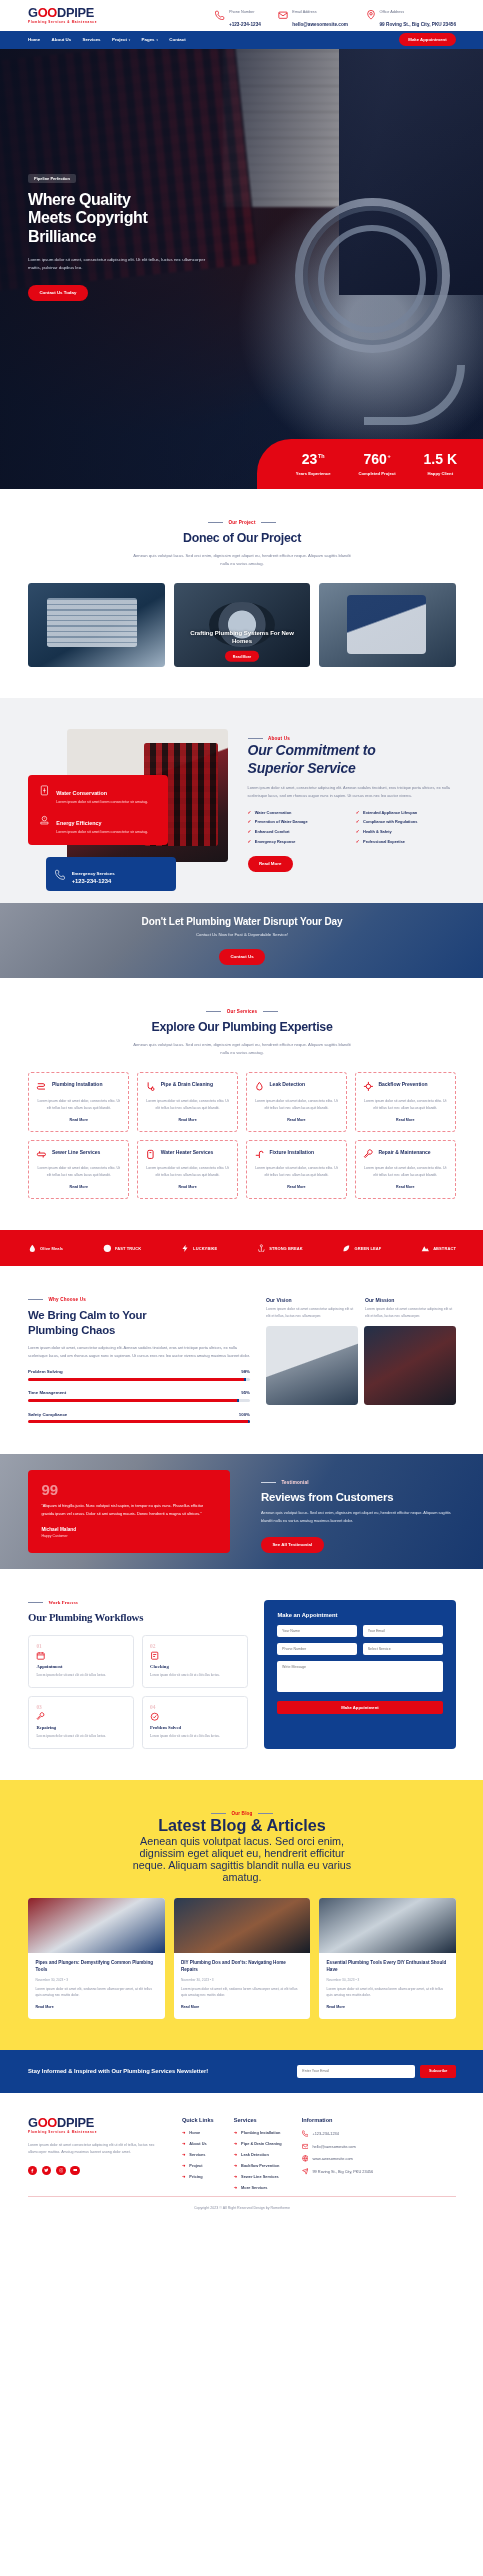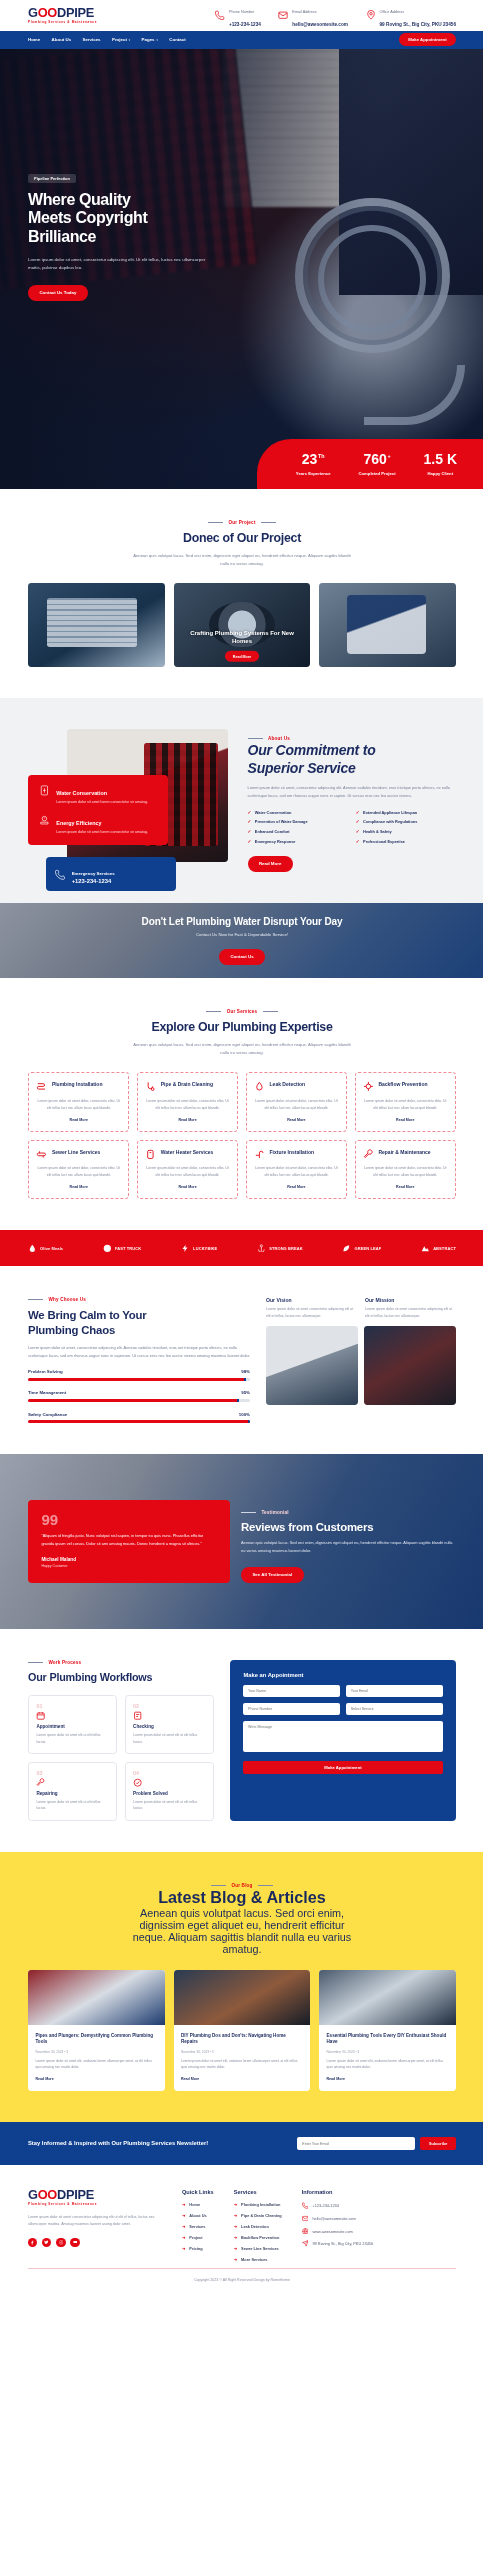--- a/index.html
+++ b/index.html
@@ -167,36 +167,36 @@
   .vm-row { display:flex; gap:8px; }
   .vm { flex:1; }
   .vm h4 { font-size:5.1px; font-weight:800; color:#1b2a5e; }
   .vm p { font-size:3.5px; line-height:1.85; color:#868ca0; margin-top:3.4px; }
   .why-imgs { display:flex; gap:6.7px; }
   .wimg { flex:1; height:79px; border-radius:3.4px; }
   .wimg1 { background:linear-gradient(160deg,#dfe3e8 0 45%, #7f8b99 46%, #2b3d52); }
   .wimg2 { background:linear-gradient(150deg,#223049,#5d2a2e 48%, #1a1c26); }
 
   
-  .testi { padding:46px 28px; display:flex; gap:11px;
+  .testi { padding:16px 28px; display:flex; gap:31px;
     background:linear-gradient(120deg,#9aa0ac 0%,#7d8492 26%,#2f4c79 62%,#17386f 100%);justify-content:space-between; }
   .tcard { width:202px; background:#e30613; color:#fff; border-radius:4px; padding:13.4px 13.4px 15px; }
   .quote { font-size:15px; font-weight:800; line-height:.8; opacity:.55; }
   .tcard p { font-size:3.9px; line-height:1.95; margin-top:6.7px; }
   .tname { font-size:4.7px; font-weight:800; margin-top:9.4px; }
   .trole { font-size:3.5px; color:#ffd2d5; margin-top:2px; }
   .testi-right { flex:1; color:#fff; padding-top:9.4px; }
   .testi-right .eyebrow { color:#ffd7da; }
   .testi-right .eyebrow .dash { background:#cfd6e4; }
   .testi-right h2 { font-size:11.4px; font-weight:800; margin-top:6px; letter-spacing:-0.2px; }
   .testi-right .lead { font-size:3.9px; line-height:2; color:#e3e8f2; margin-top:6.7px; }
 
   
   .flow { padding:31px 28px; display:flex; gap:16px; }
-  .flow-left { width:186px; }
+  .flow-left { width:220px;font-family:Liberation Serif, serif; }
   .flow-left h2 { font-size:10.8px; font-weight:800; margin-top:6px; letter-spacing:-0.2px; }
   .flow-grid { display:grid; grid-template-columns:1fr 1fr; gap:7.4px; margin-top:12px; }
   .fcard { border:0.7px solid #e3e6ec; border-radius:3.4px; padding:7.4px 7.4px 8.7px; }
   .fnum { font-size:5.4px; font-weight:800; color:#f0c3c7; }
   .ficon { width:9.4px; height:9.4px; color:#e30613; margin-top:1.3px; }
   .ficon svg { width:100%; height:100%; }
   .ftitle { font-size:4.6px; font-weight:800; margin-top:4px; color:#1b2a5e; }
   .fdesc { font-size:3.4px; line-height:1.8; color:#8b90a3; margin-top:3.4px; }
   .form { flex:1; background:#0f3f8f; border-radius:4px; padding:12px 13.4px 13.4px; }
   .form h3 { font-size:5.8px; font-weight:800; color:#fff; }

